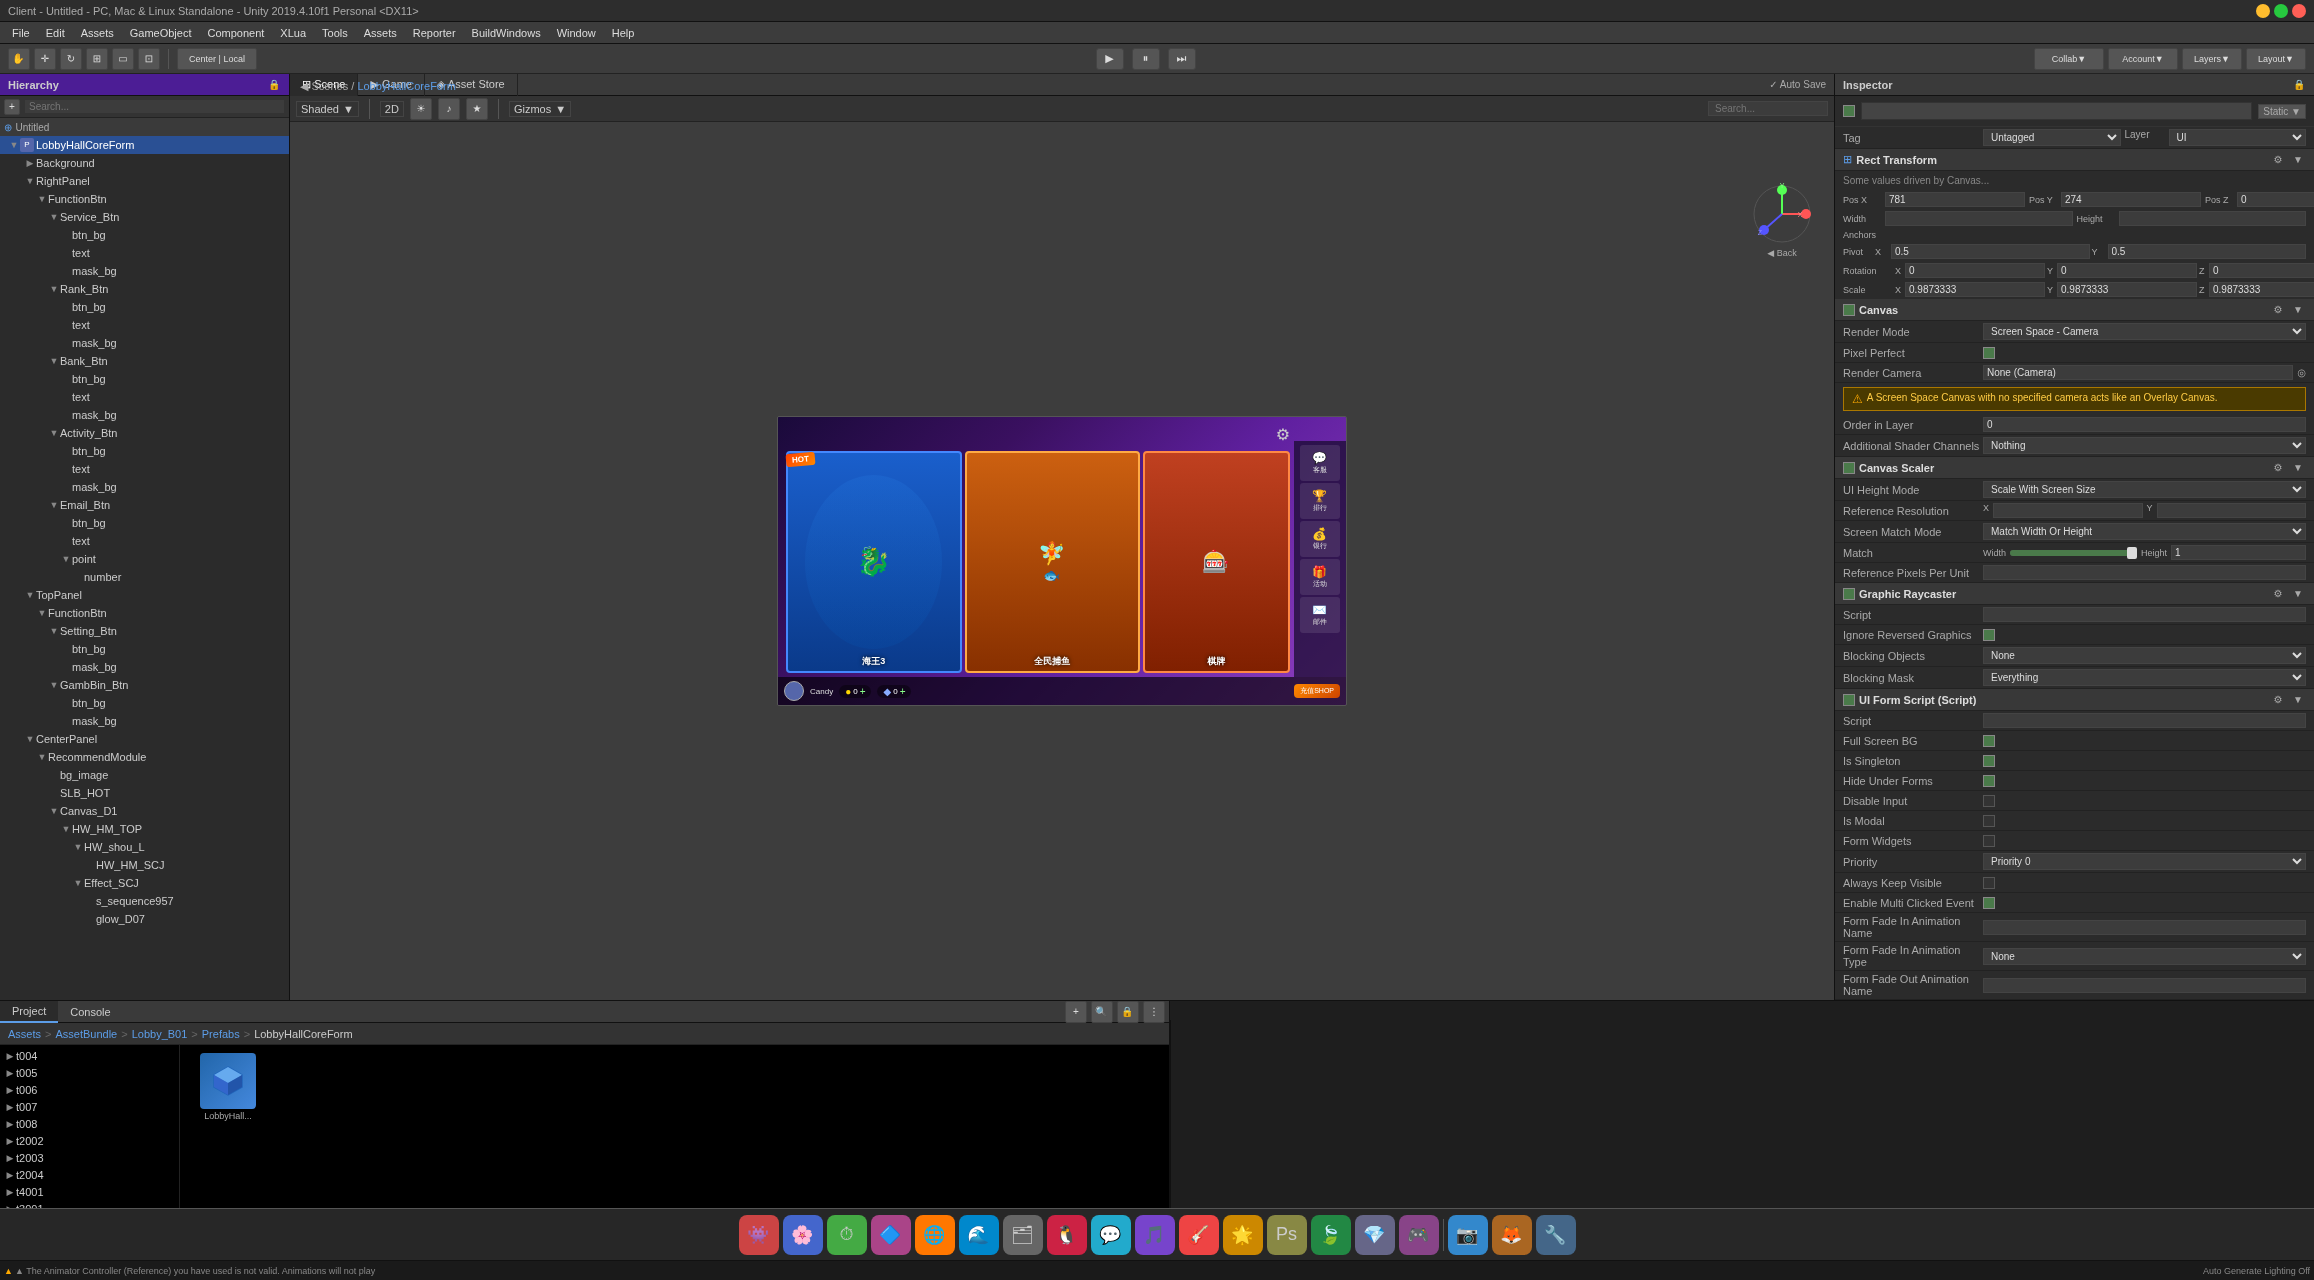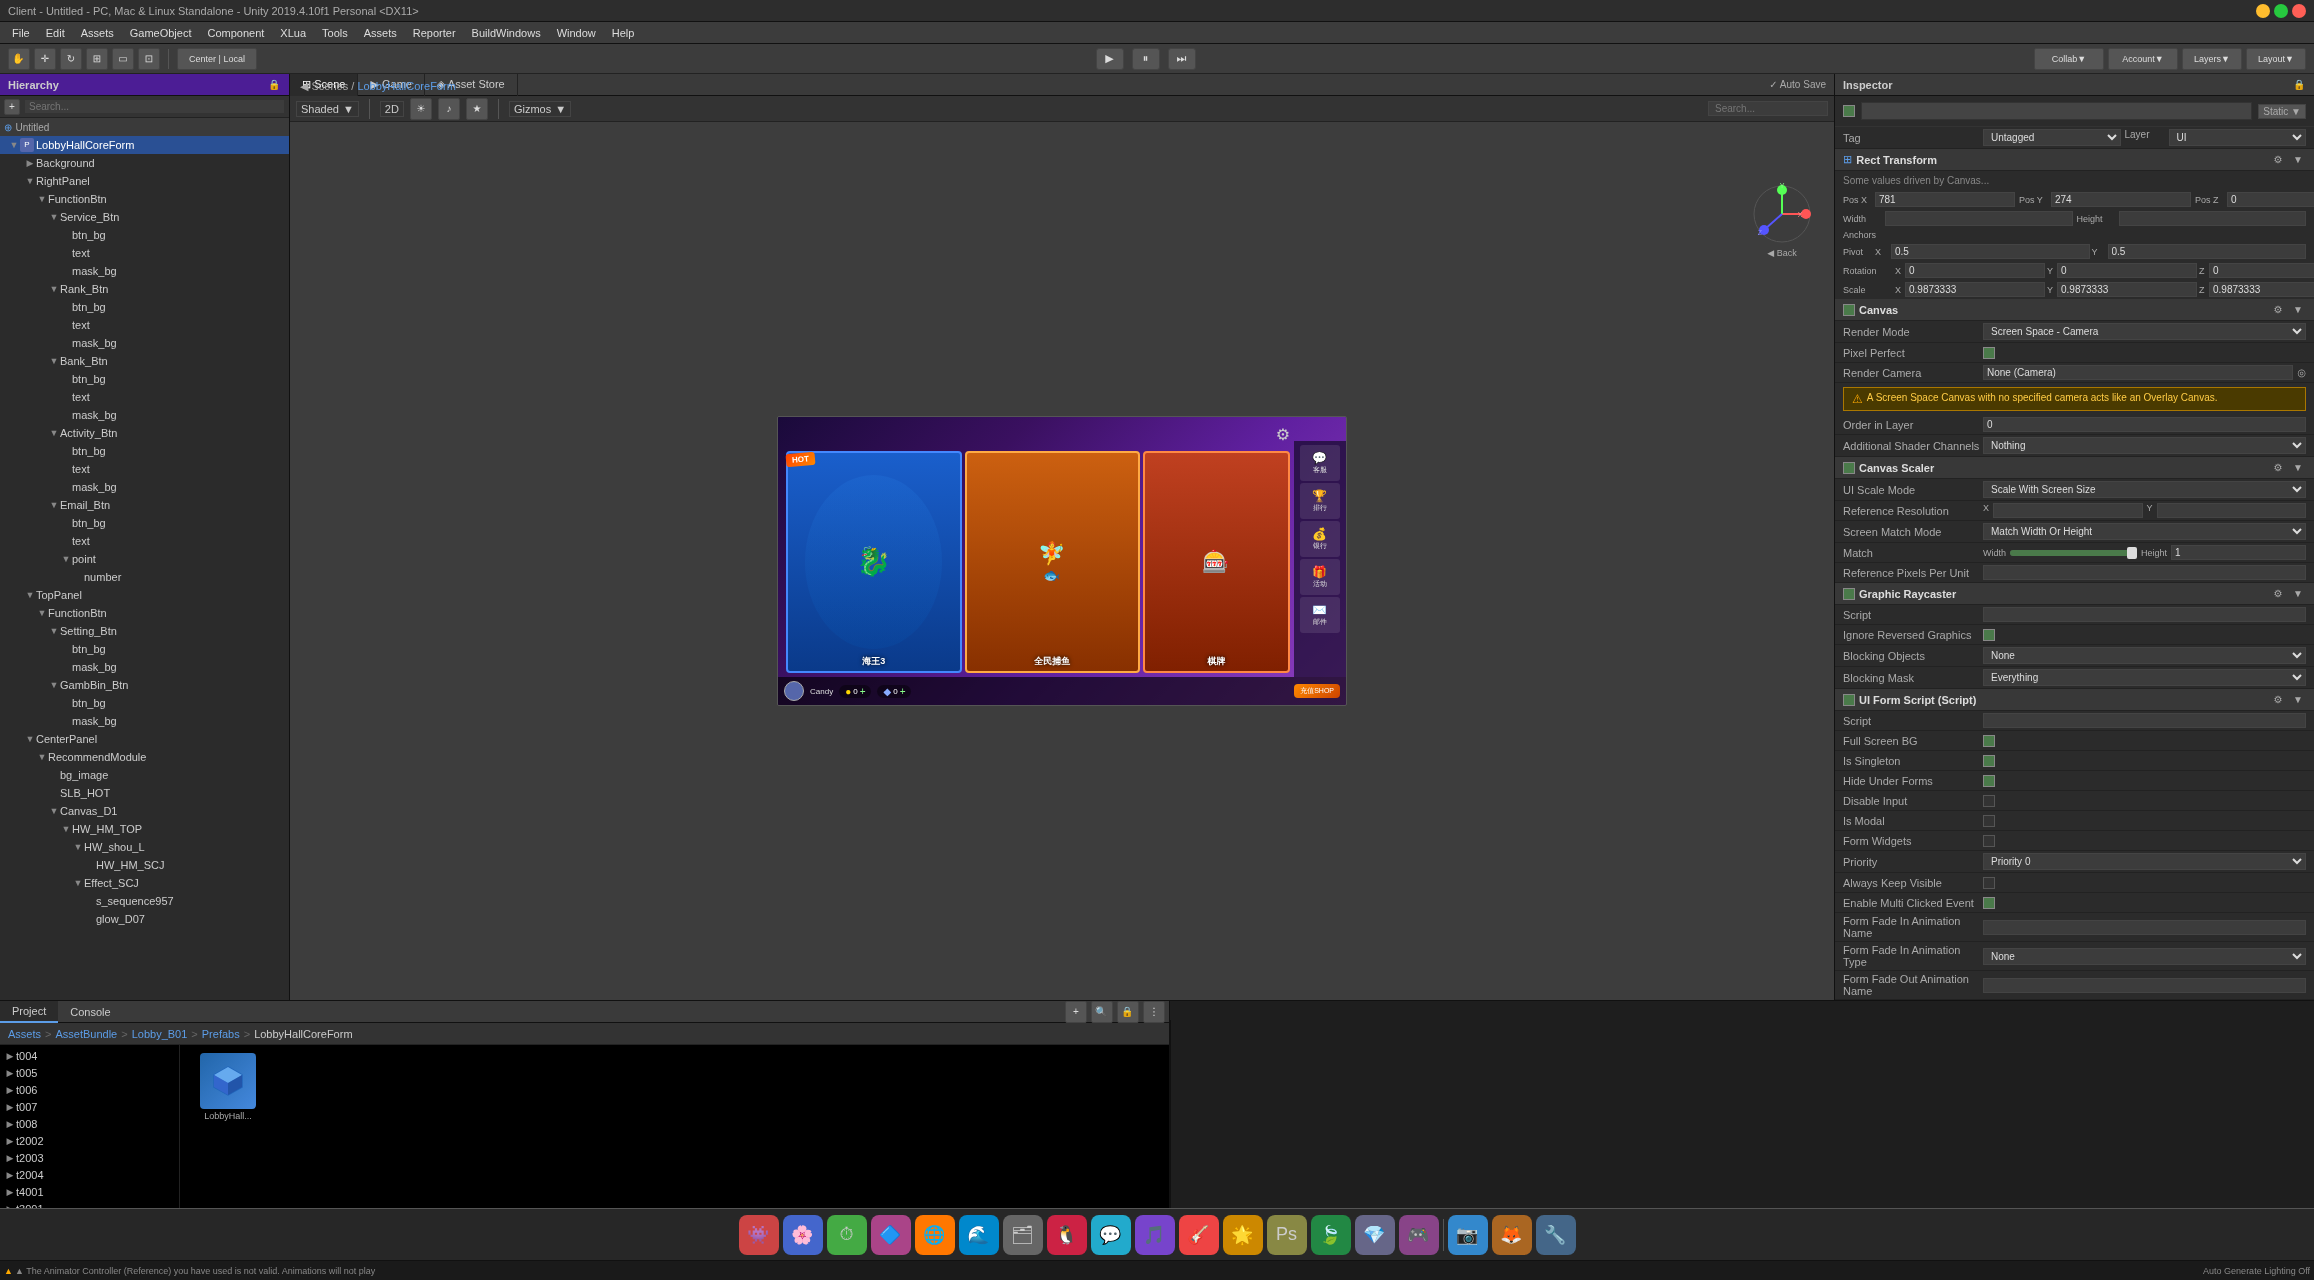--- a/index.html
+++ b/index.html
@@ -815,21 +815,21 @@
         <span style="margin-right:4px; color:#5c9de8;">⊞</span>
         <span class="comp-name">Rect Transform</span>
         <div class="comp-actions">
           <span class="comp-action-btn">⚙</span>
           <span class="comp-action-btn">▼</span>
         </div>
       </div>
       <div style="padding: 4px 8px; font-size:10px; color:#888;">Some values driven by Canvas...</div>
       <div style="display:flex; padding:2px 8px; gap:4px;">
         <div style="flex:1; display:flex; flex-direction:column; gap:2px;">
-          <div style="display:flex; align-items:center; gap:2px;">
+          <div style="display:flex; align-items:center; gap:12px;">
             <span style="font-size:9px; color:#aaa; width:30px;">Pos X</span>
             <input class="xyz-field" style="flex: 1 1 0%;" value="781">
           </div>
         </div>
         <div style="flex:1; display:flex; flex-direction:column; gap:2px;">
           <div style="display:flex; align-items:center; gap:2px;">
             <span style="font-size:9px; color:#aaa; width:30px;">Pos Y</span>
             <input class="xyz-field" style="flex: 1 1 0%;" value="274">
           </div>
         </div>
@@ -929,21 +929,21 @@
 
       <div class="component-header">
         <div class="checkbox-enabled" style="margin-right:4px;"></div>
         <span class="comp-name">Canvas Scaler</span>
         <div class="comp-actions">
           <span class="comp-action-btn">⚙</span>
           <span class="comp-action-btn">▼</span>
         </div>
       </div>
       <div class="inspector-row">
-        <span class="inspector-label">UI Scale Mode</span>
+        <span class="inspector-label">UI Height Mode</span>
         <select class="inspector-select">
           <option>Scale With Screen Size</option>
         </select>
       </div>
       <div class="inspector-row">
         <span class="inspector-label">Reference Resolution</span>
         <div style="flex:1; display:flex; gap:4px;">
           <span style="font-size:9px;color:#aaa;">X</span>
           <input class="val-field" style="">
           <span style="font-size:9px;color:#aaa;">Y</span>

